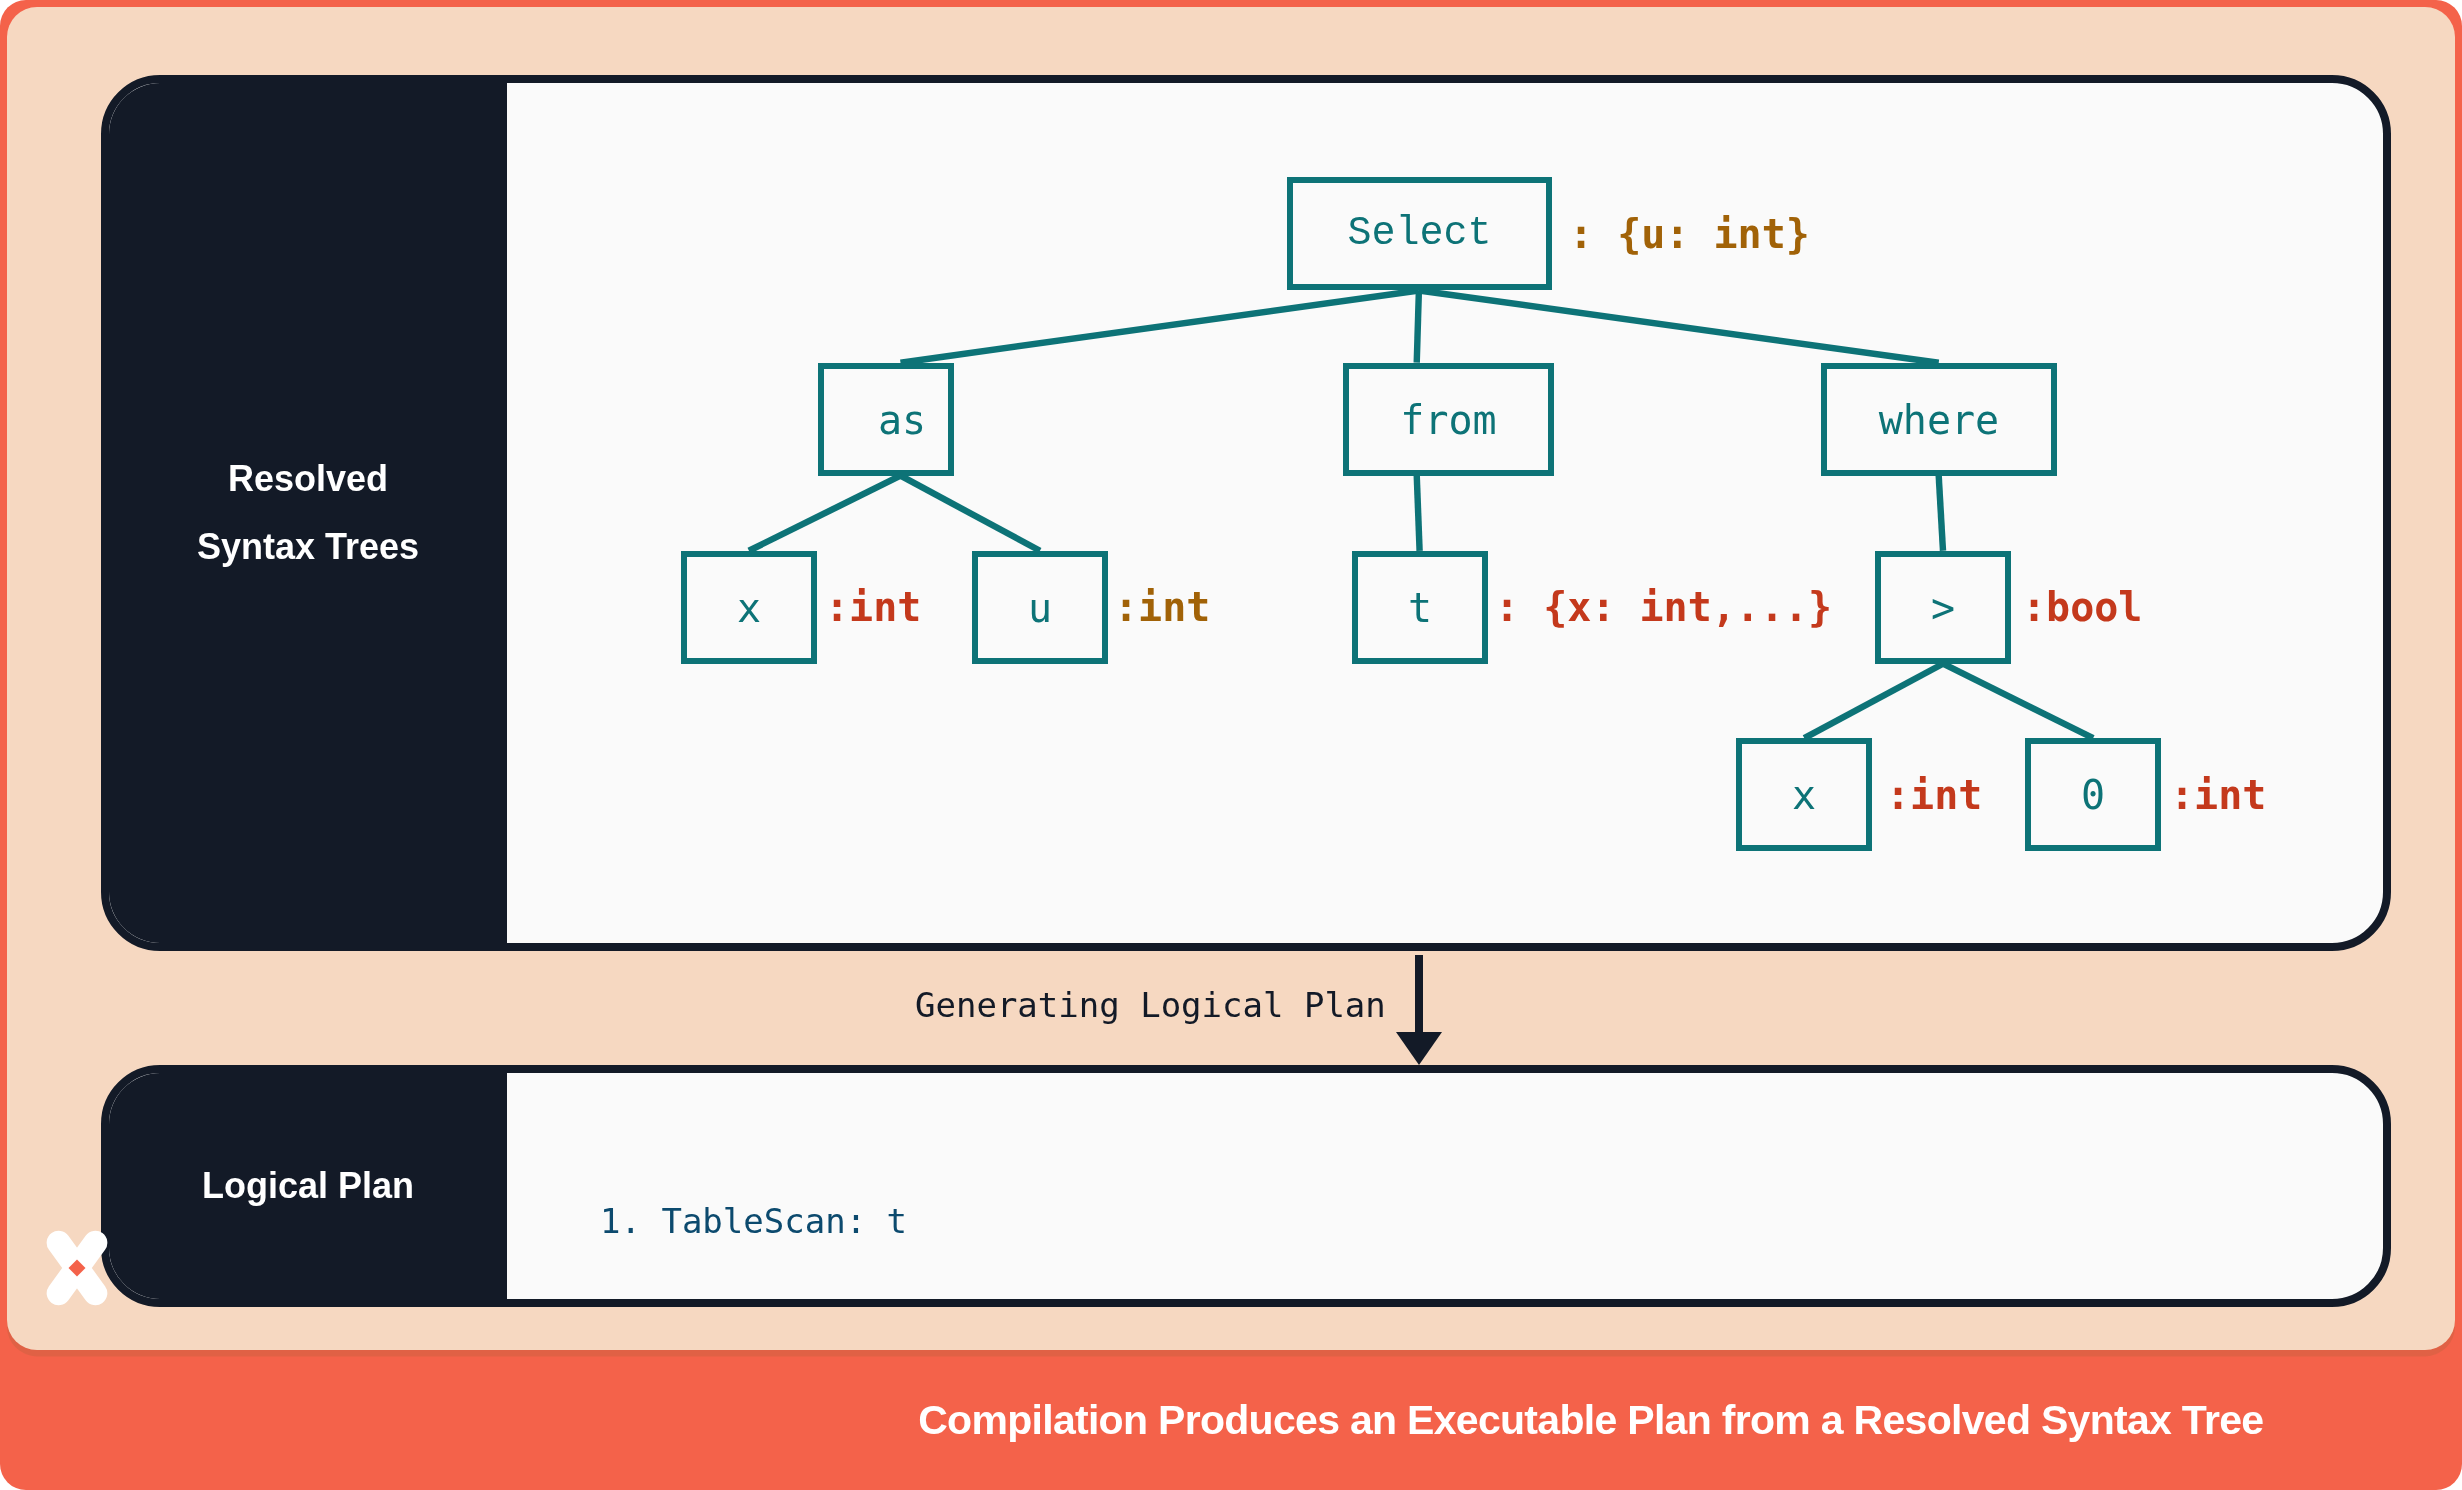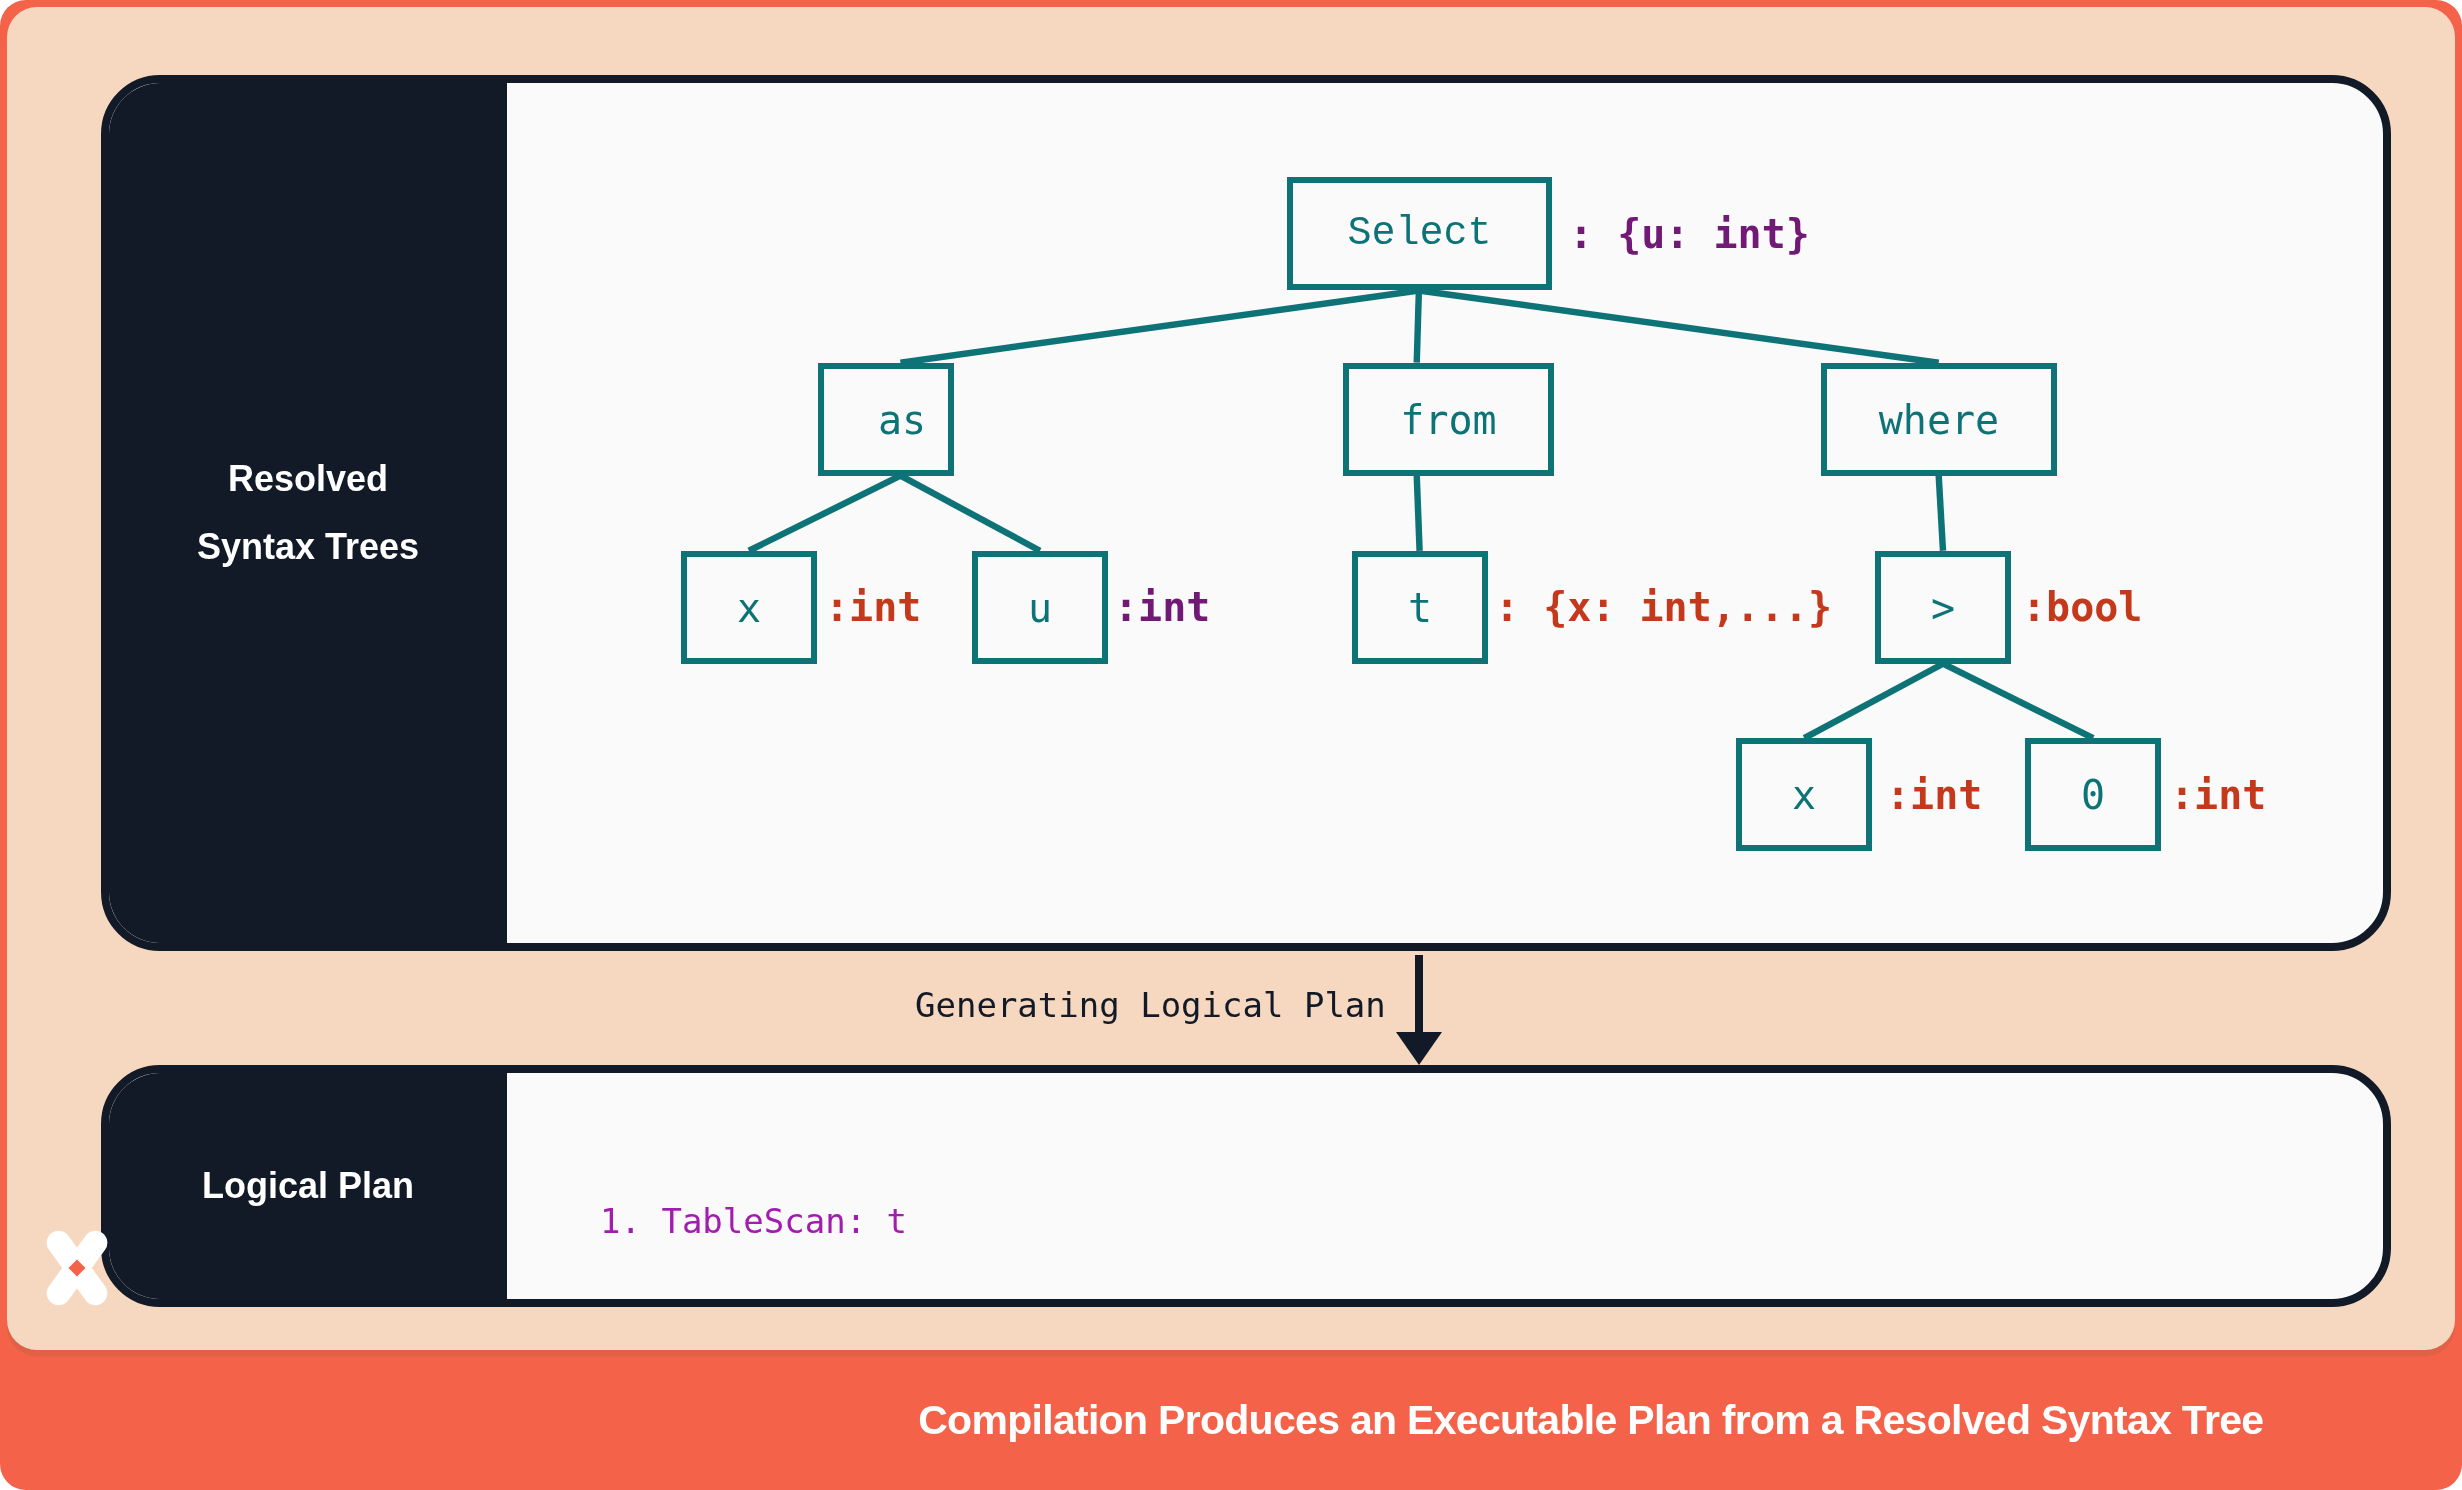--- a/index.html
+++ b/index.html
@@ -59,21 +59,21 @@
   .n-t{left:1243px;top:468px;width:136px;}
   .n-gt{left:1766px;top:468px;width:136px;}
   .n-x2{left:1627px;top:655px;width:136px;}
   .n-zero{left:1916px;top:655px;width:136px;}
   .ann{
     position:absolute;height:46px;line-height:46px;
     font-family:"DejaVu Sans Mono", monospace;
     font-weight:700;font-size:40px;white-space:pre;
   }
   .ann-red{color:#C4391C;}
-  .ann-navy{color:#701a75;}
+  .ann-navy{color:#a16207;}
   .a-select{left:1460px;top:128px;}
   .a-x1{left:716px;top:501px;}
   .a-u{left:1005px;top:501px;}
   .a-t{left:1386px;top:501px;}
   .a-gt{left:1913px;top:501px;}
   .a-x2{left:1777px;top:689px;}
   .a-zero{left:2061px;top:689px;}
   
   .transition-label{
     position:absolute;left:915px;top:985px;
@@ -88,21 +88,21 @@
     position:absolute;left:1396px;top:1032px;
     width:0;height:0;
     border-left:23px solid transparent;
     border-right:23px solid transparent;
     border-top:33px solid #131A27;
   }
   
   .plan-steps{
     position:absolute;left:491px;top:26px;
     font-family:"DejaVu Sans Mono", monospace;
-    font-size:34px;line-height:49px;color:#a21caf;
+    font-size:34px;line-height:49px;color:#0c4a6e;
     white-space:pre;
   }
   
   .footer{
     position:absolute;left:0;bottom:0;width:2282px;height:140px;
   }
   .logo{position:absolute;left:37px;top:-122px;width:80px;height:80px;}
   .caption{
     position:absolute;right:18.6px;top:50%;transform:translateY(-50%);
     color:#ffffff;font-weight:700;font-size:41px;letter-spacing:-0.7px;

